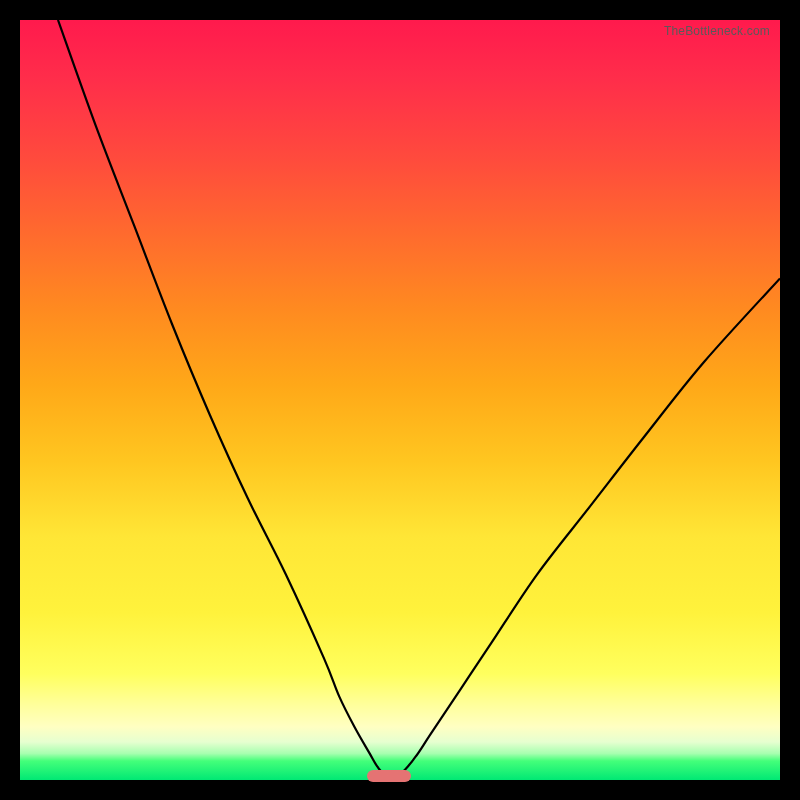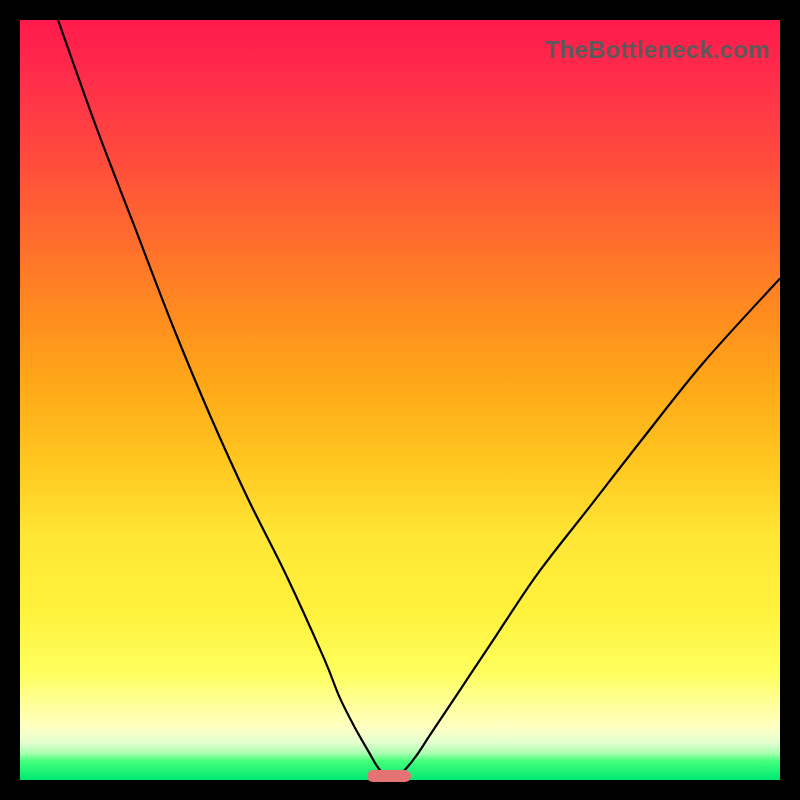--- a/index.html
+++ b/index.html
@@ -37,25 +37,25 @@
       #ffff9a 90%,
       #ffffc2 93%,
       #e6ffd0 95%,
       #a8ffb0 96.5%,
       #44ff7a 97.5%,
       #00e874 100%
     );
   }
   .watermark {
     position: absolute;
-    top: 16px;
+    top: 4px;
     right: 10px;
     color: #5a5a5a;
-    font-size: 24px;
-    font-weight: 700;
+    font-size: 12px;
+    font-weight: 400;
     letter-spacing: 0.2px;
     user-select: none;
   }
   svg.curve {
     position: absolute;
     left: 0;
     top: 0;
     width: 100%;
     height: 100%;
   }

